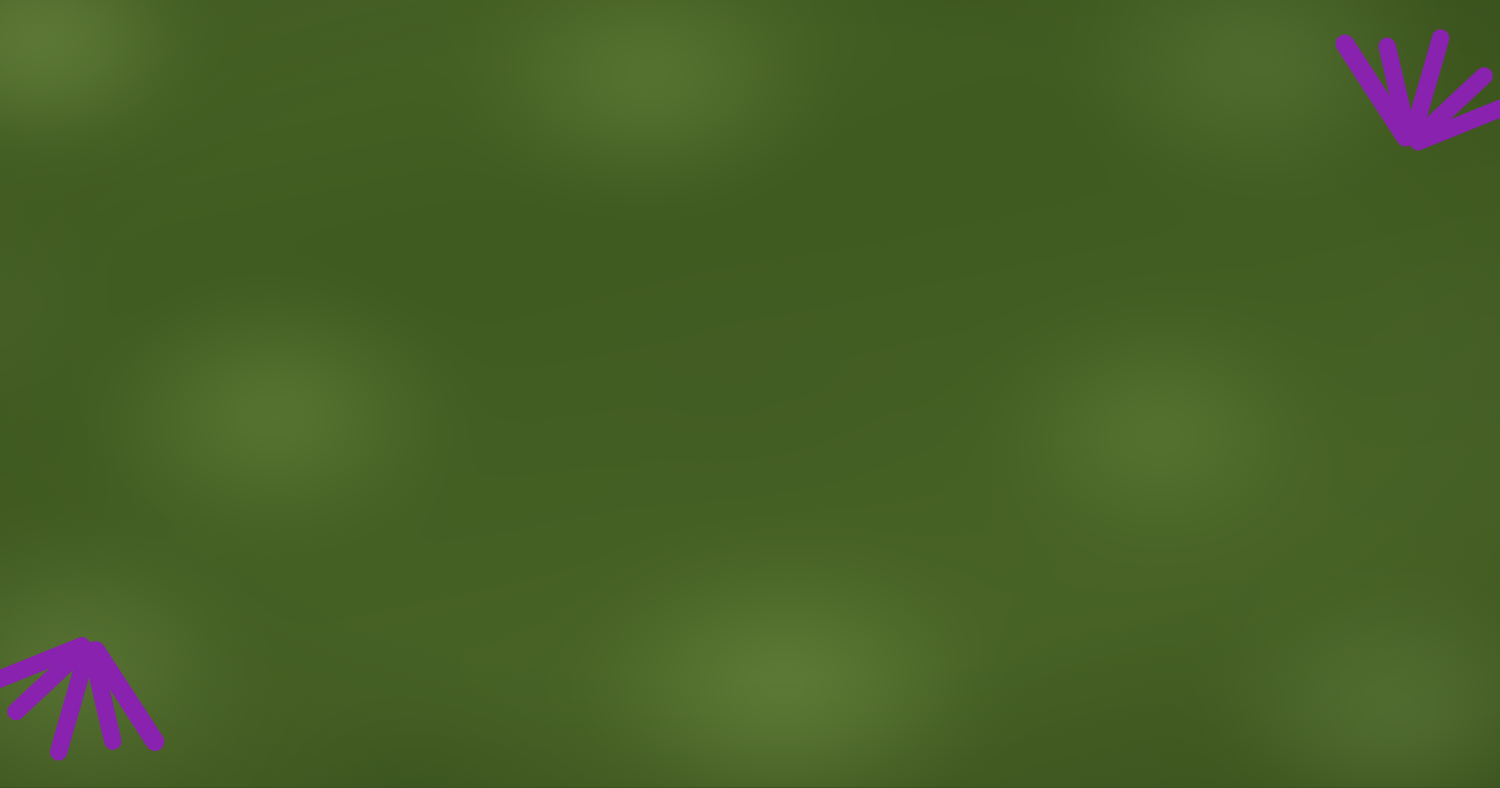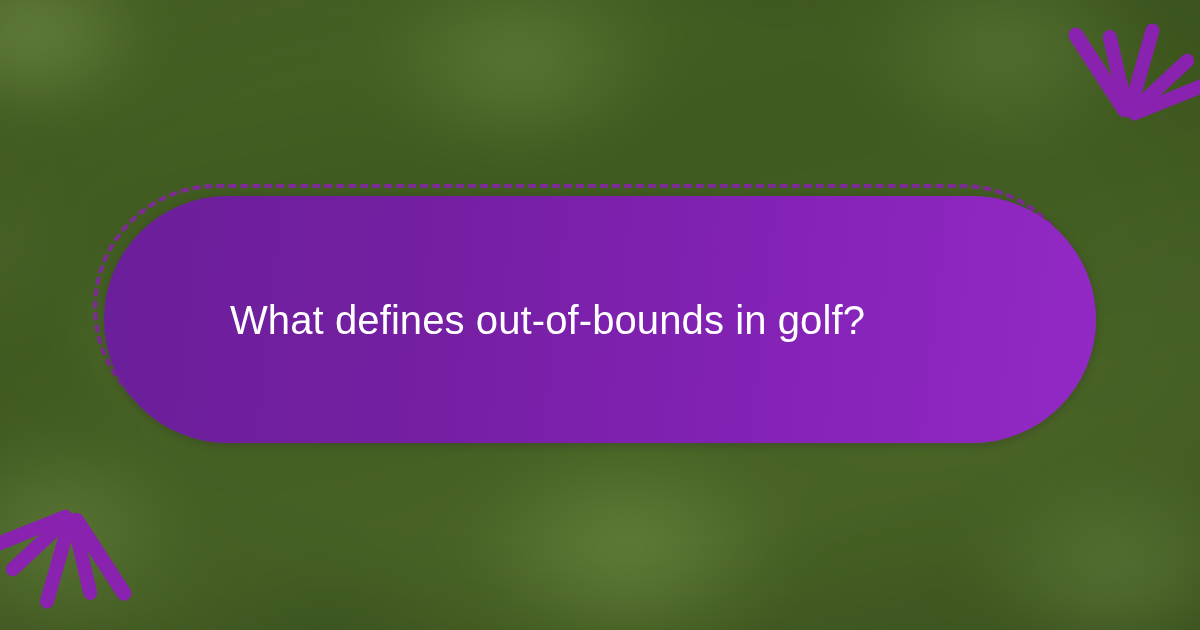--- a/index.html
+++ b/index.html
@@ -125,20 +125,14 @@
     </div>
 
   <div class="sparkle sparkle-bl">
       <div class="ray" style="width: 15px; height: 102px; background: rgb(138, 34, 176); left: -7.5px; top: -102px; transform: rotate(147deg);"></div>
       <div class="ray" style="width: 14px; height: 88px; background: rgb(138, 34, 176); left: -7px; top: -88px; transform: rotate(167deg);"></div>
       <div class="ray" style="width: 14px; height: 98px; background: rgb(138, 34, 176); left: -7px; top: -98px; transform: rotate(196deg);"></div>
       <div class="ray" style="width: 14px; height: 88px; background: rgb(138, 34, 176); left: -7px; top: -88px; transform: rotate(227deg);"></div>
       <div class="ray" style="width: 14px; height: 100px; background: rgb(138, 34, 176); left: -7px; top: -100px; transform: rotate(248deg);"></div>
     </div>
 
-  <div class="pill-wrap">
-    <div class="pill-dashed"></div>
-    <div class="pill">
-      <h1 class="pill-title">What defines out-of-bounds in golf?</h1>
-    </div>
-  </div>
 
 </div>
 
 </body></html>

